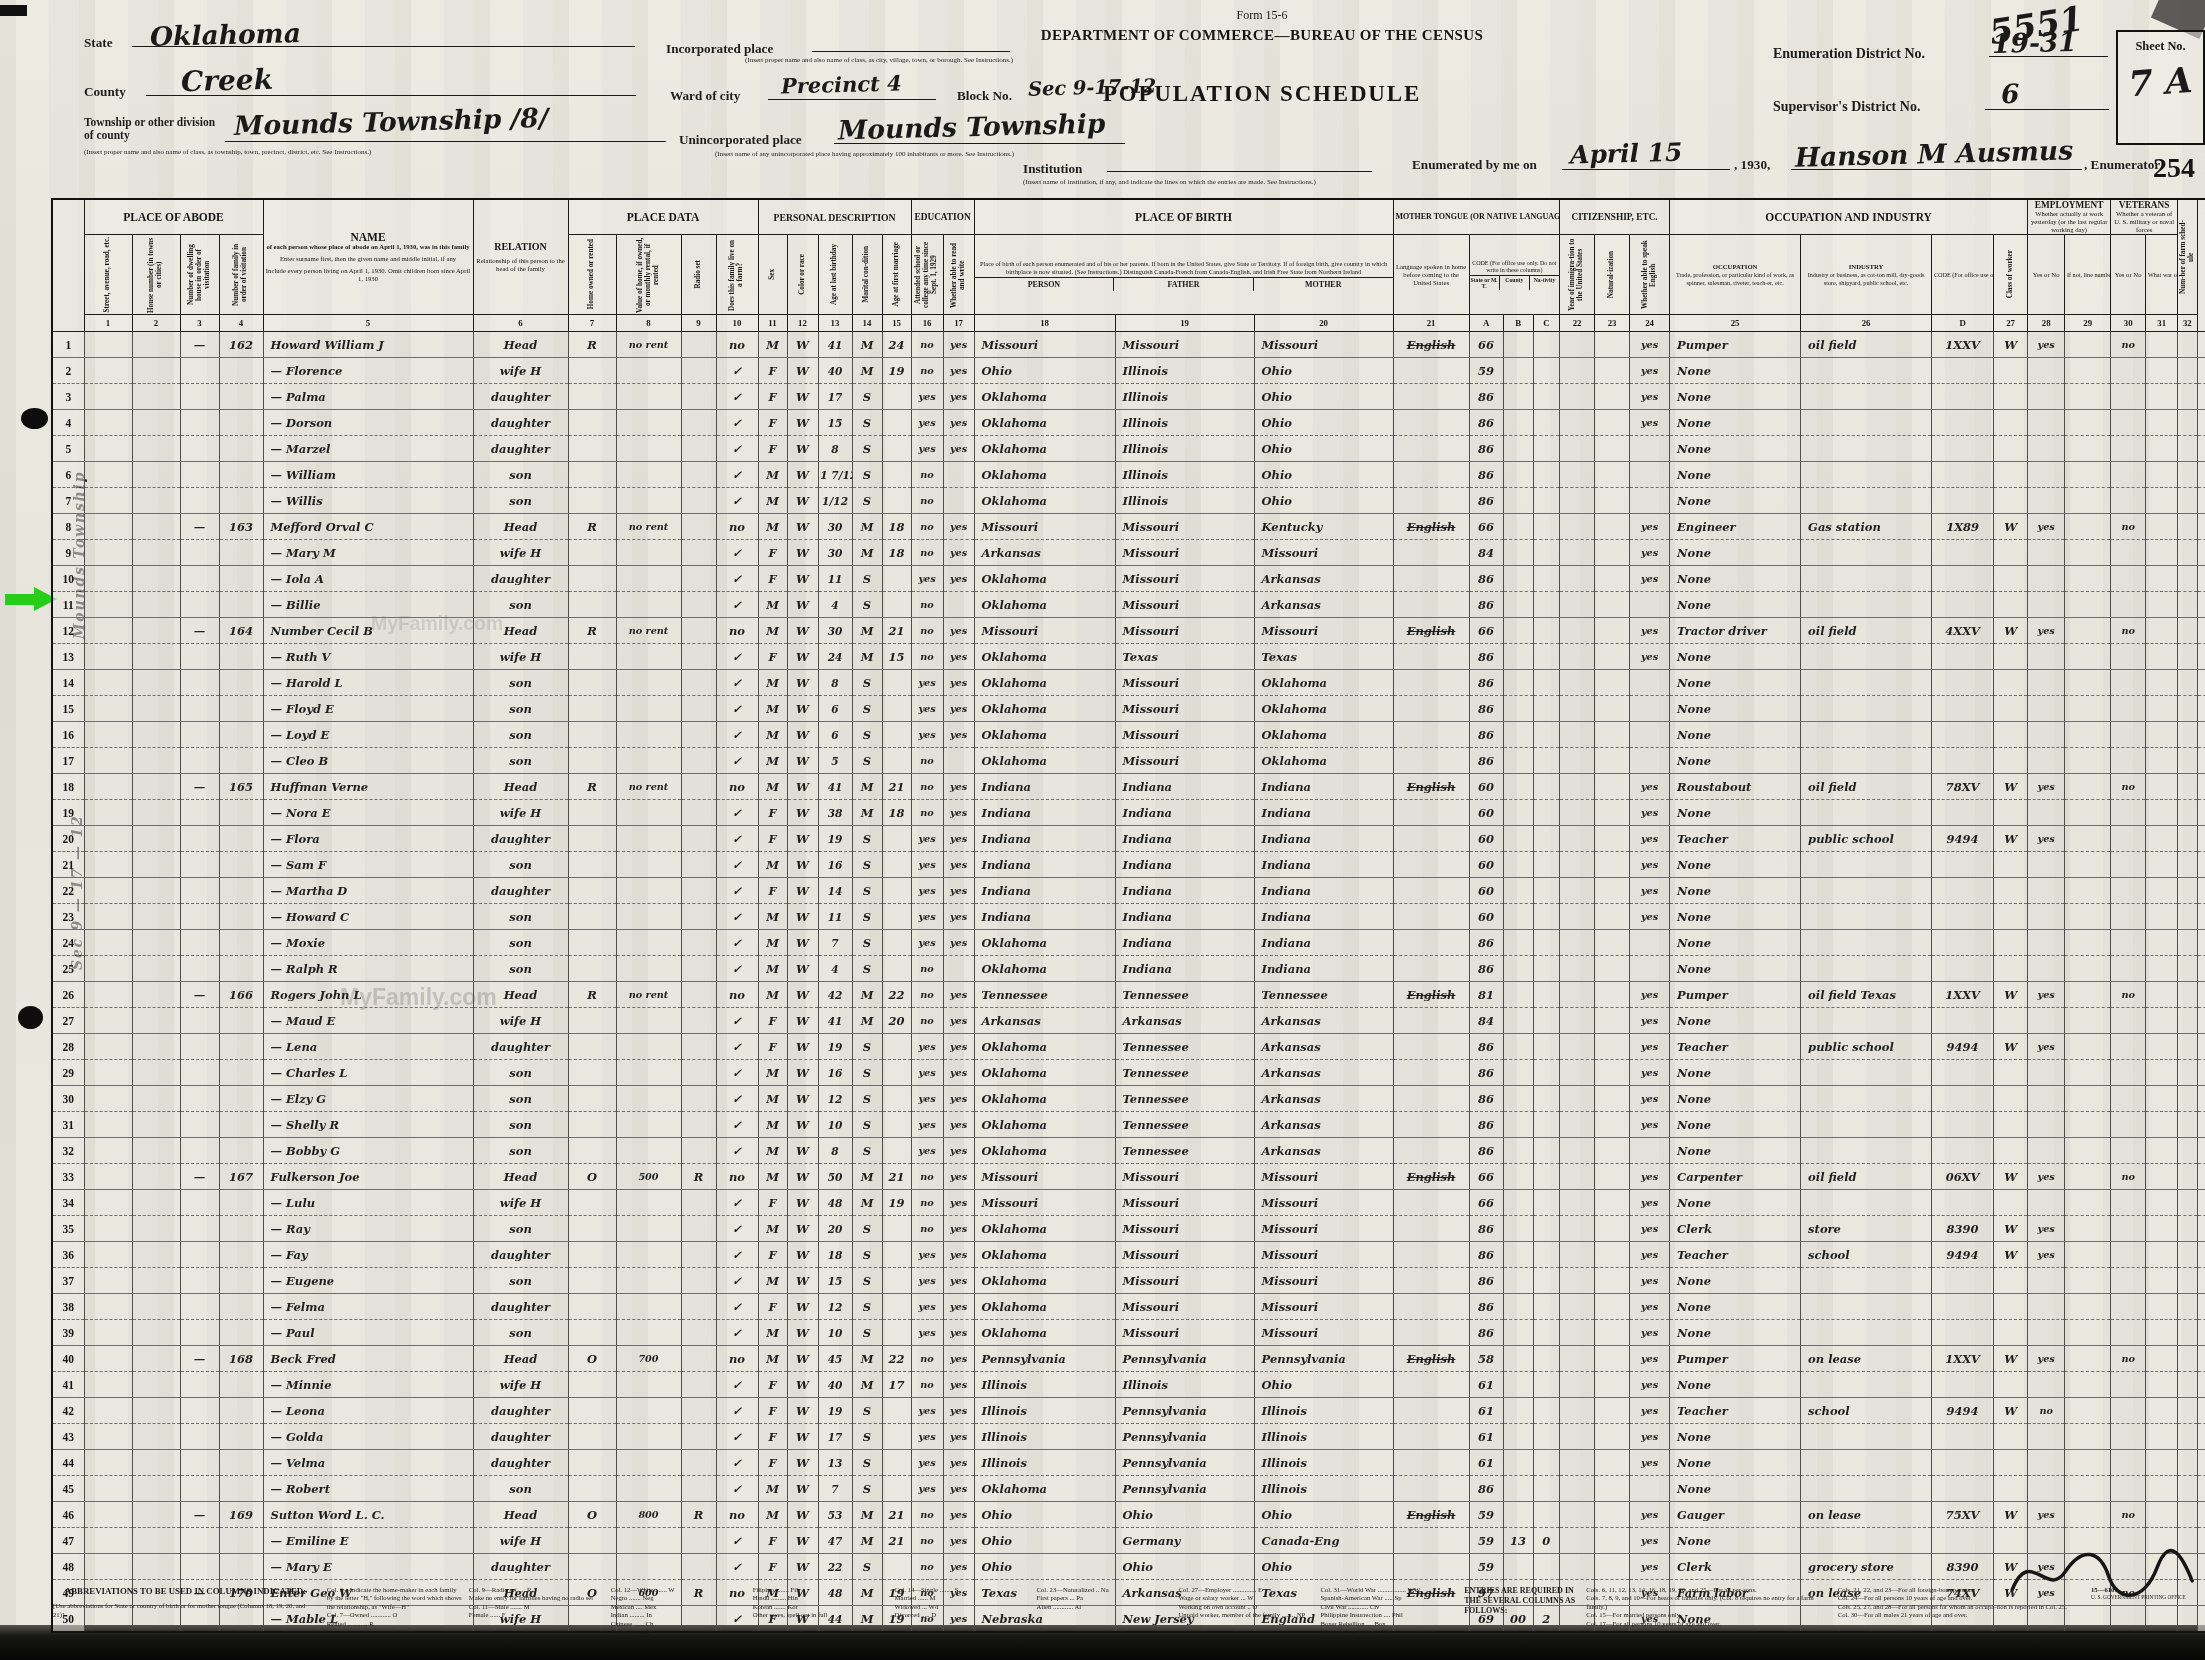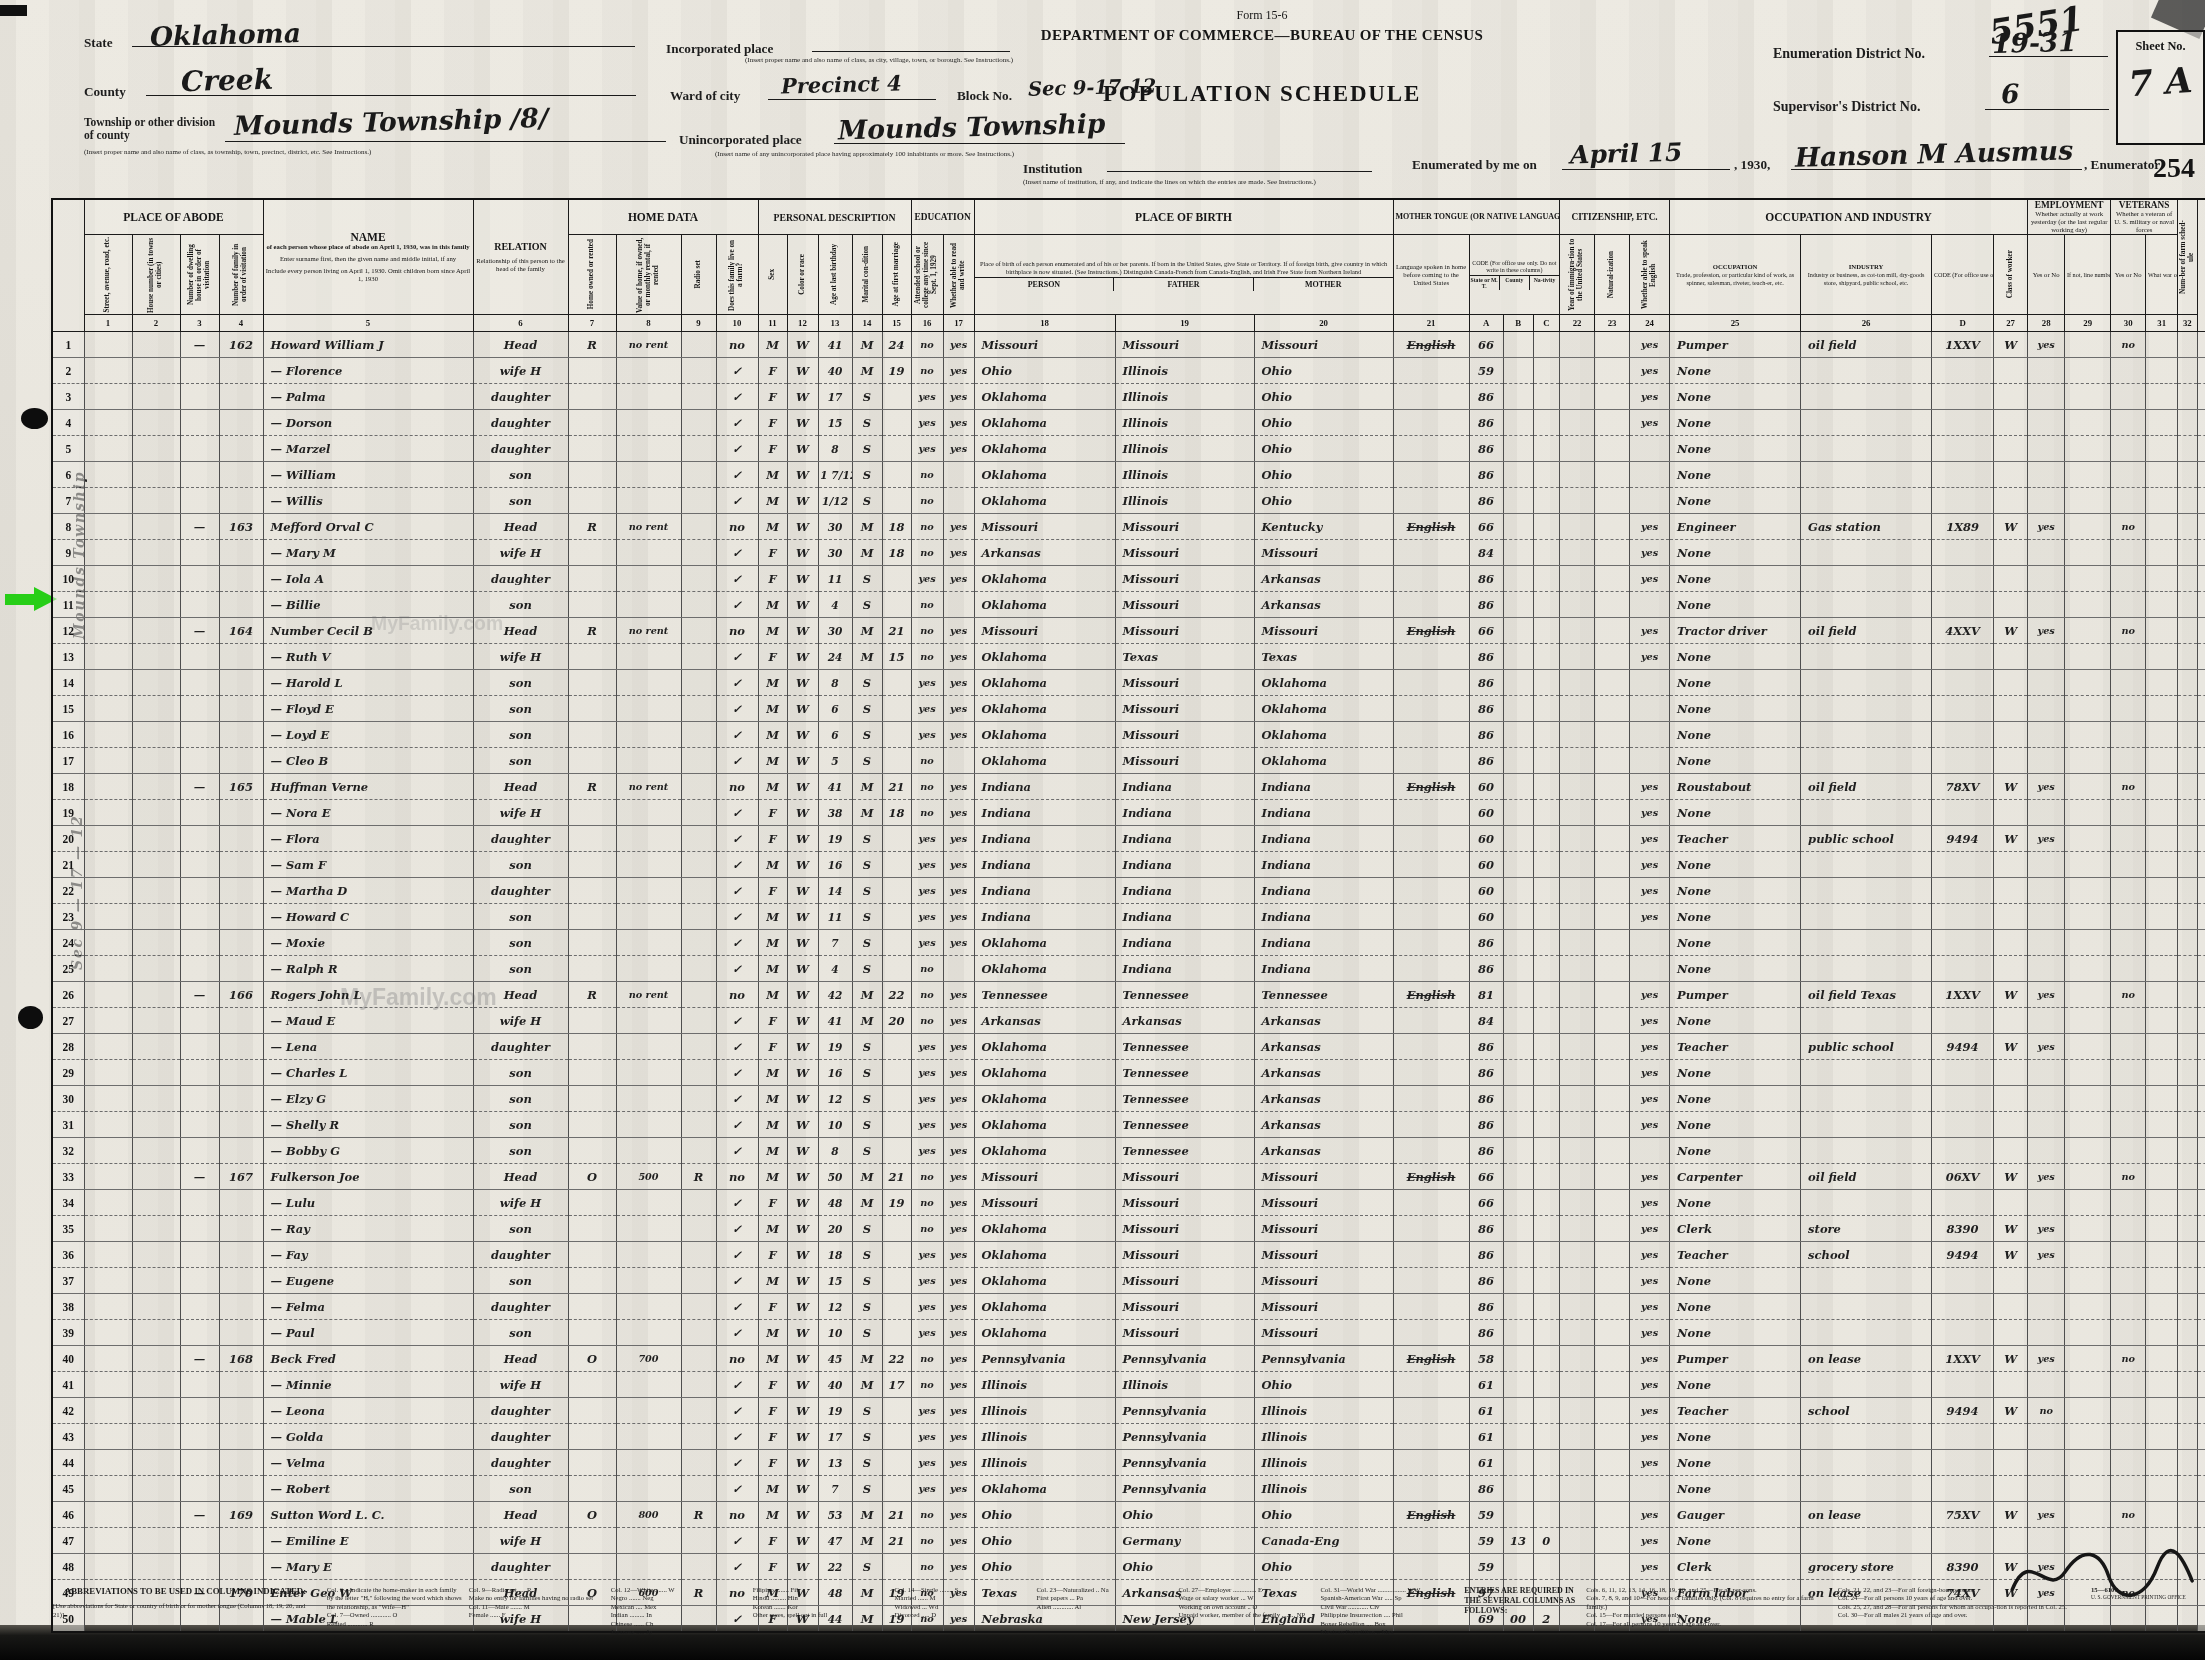--- a/index.html
+++ b/index.html
@@ -182,21 +182,21 @@
         <th rowspan="2" colspan="1">
           <div class="gt">NAME</div>
           <div class="gd">of each person whose place of abode on April 1, 1930, was in this family</div>
           <div class="gd" style="font-weight:normal;margin-top:3.5px;">Enter surname first, then the given name and middle initial, if any</div>
           <div class="gd" style="font-weight:normal;margin-top:3.5px;">Include every person living on April 1, 1930.  Omit children born since April 1, 1930</div>
         </th>
         <th rowspan="2">
           <div class="gt" style="font-size:10px;">RELATION</div>
           <div class="gd" style="font-weight:normal;margin-top:5.3px;">Relationship of this person to the head of the family</div>
         </th>
-        <th colspan="4" class="gt">HOME DATA</th>
+        <th colspan="4" class="gt">PLACE DATA</th>
         <th colspan="5" class="gt" style="font-size:9.7px;">PERSONAL DESCRIPTION</th>
         <th colspan="2" class="gt" style="font-size:9.3px;">EDUCATION</th>
         <th colspan="3" class="gt">PLACE OF BIRTH</th>
         <th colspan="4" class="gd" style="font-size:8px;">MOTHER TONGUE (OR NATIVE LANGUAGE) OF FOREIGN BORN</th>
         <th colspan="3" class="gt" style="font-size:9.3px;">CITIZENSHIP, ETC.</th>
         <th colspan="4" class="gt">OCCUPATION AND INDUSTRY</th>
         <th colspan="2">
           <div class="gt" style="font-size:9.3px;">EMPLOYMENT</div>
           <div class="gd" style="font-weight:normal;">Whether actually at work yesterday (or the last regular working day)</div>
         </th>

